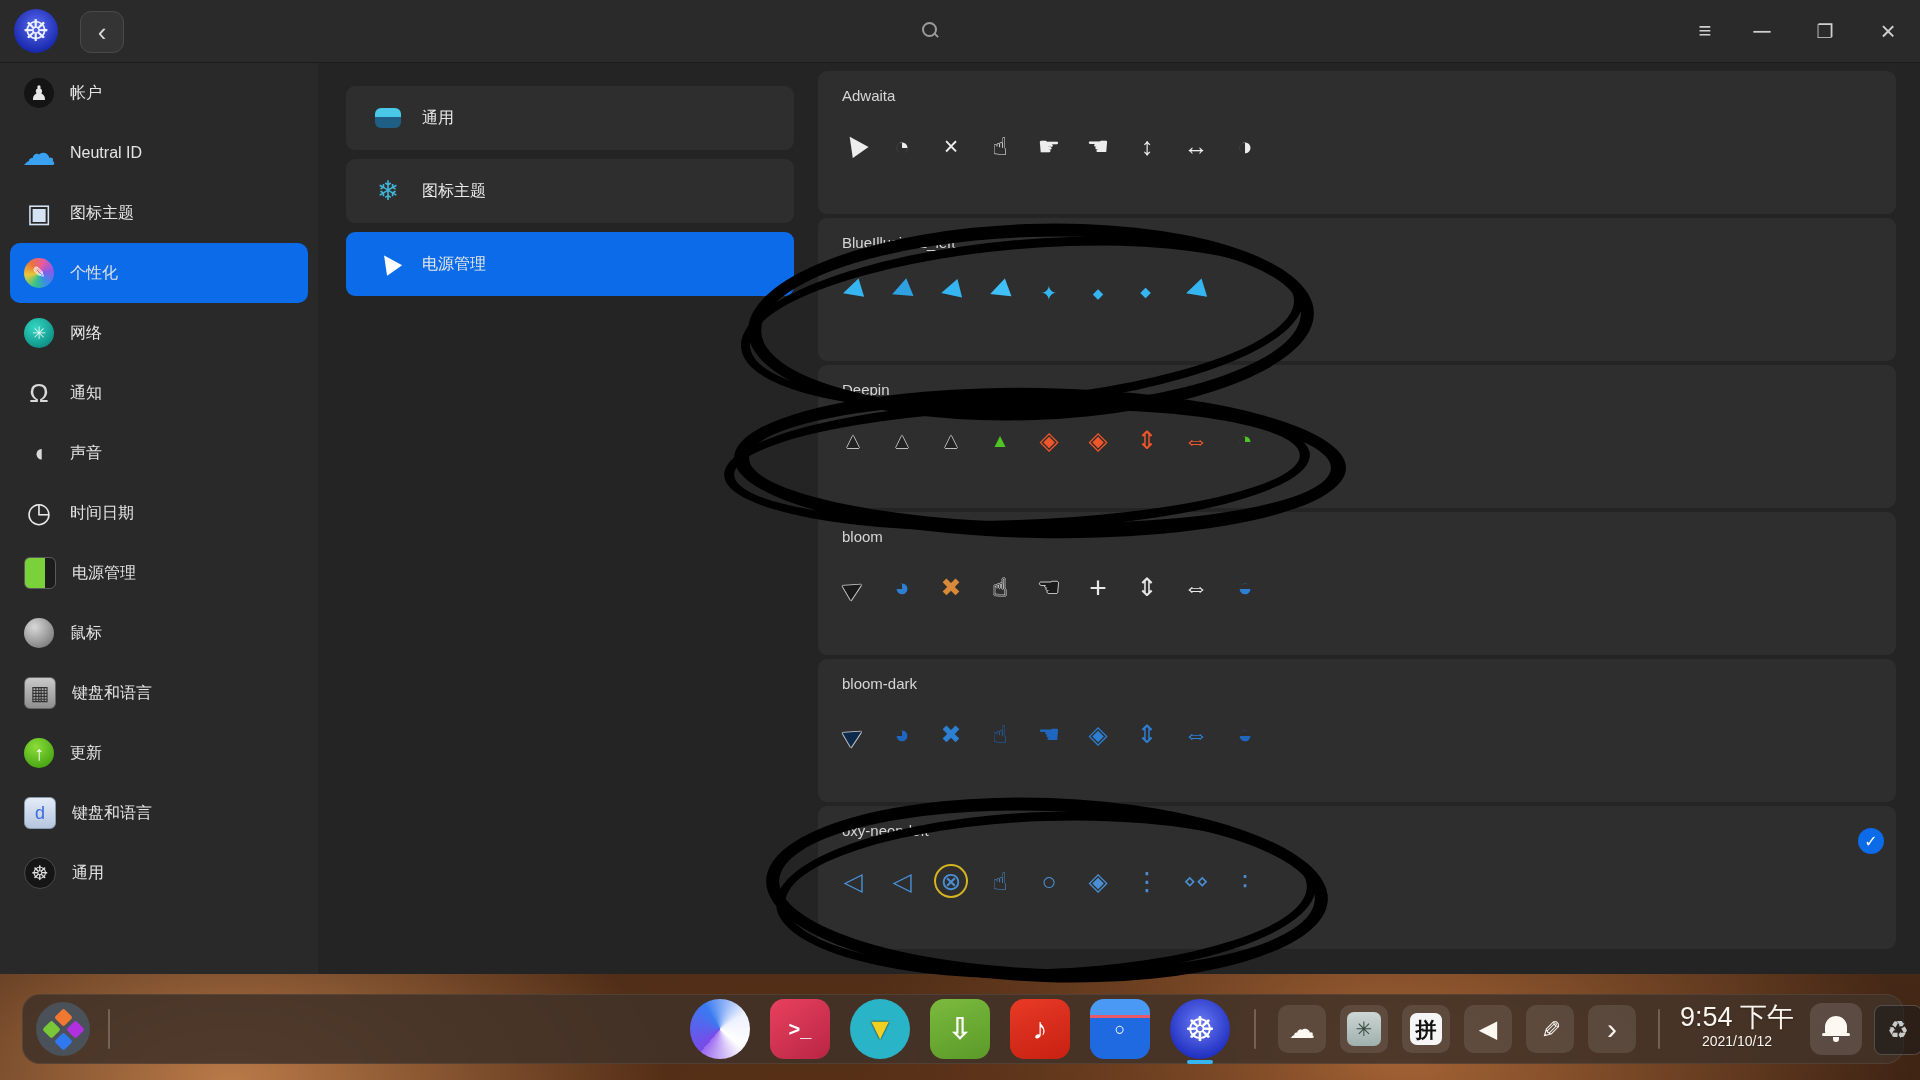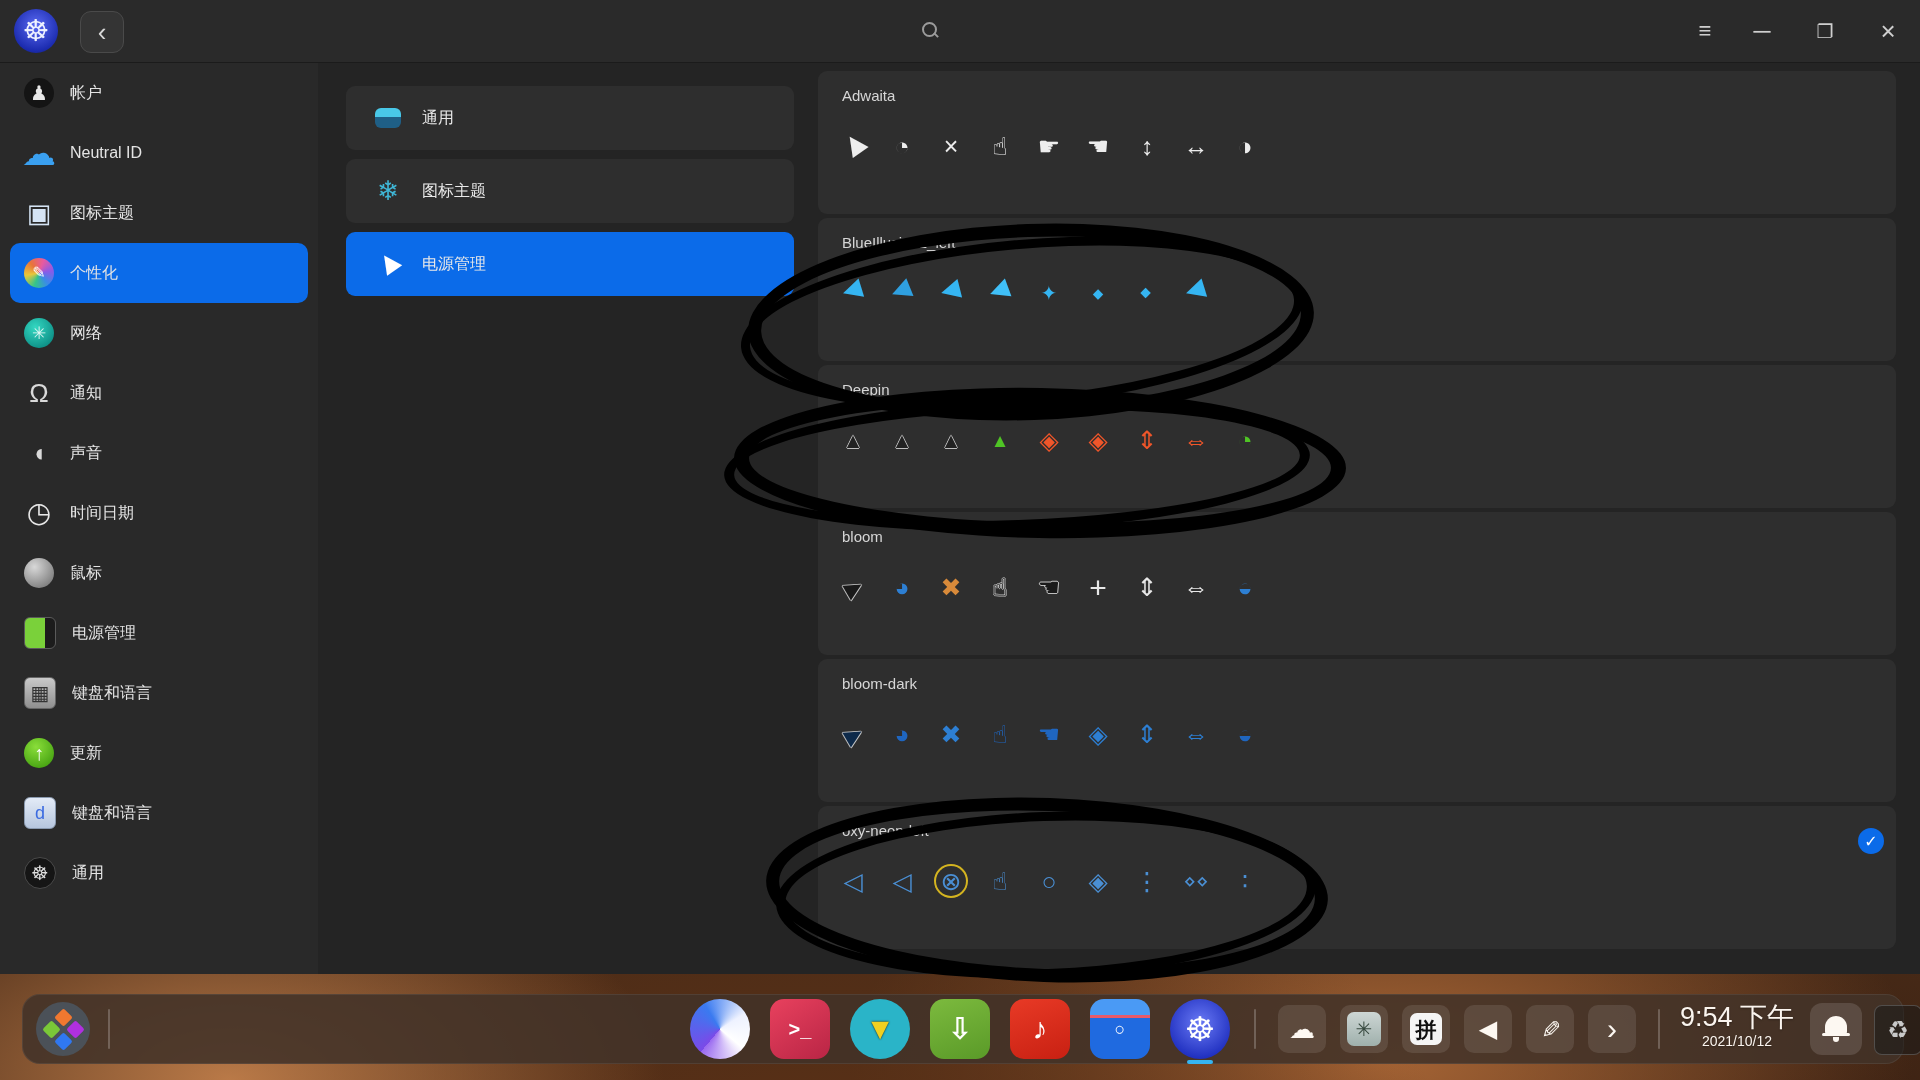--- a/index.html
+++ b/index.html
@@ -124,26 +124,26 @@
         </div>
         <div class="side-item">
           <span class="si" style="color: rgb(217, 217, 217); font-size: 24px;">◖</span>
           <span>声音</span>
         </div>
         <div class="side-item">
           <span class="si" style="color: rgb(232, 232, 232); font-size: 28px;">◷</span>
           <span>时间日期</span>
         </div>
         <div class="side-item">
+          <span class="si" style="background: linear-gradient(90deg, rgb(122, 209, 58) 0px, rgb(122, 209, 58) 68%, rgb(28, 28, 28) 68%); border-radius: 6px; border: 1px solid rgb(90, 90, 90); color: rgb(255, 255, 255); font-size: 20px;"></span>
+          <span>电源管理</span>
+        </div>
+        <div class="side-item">
           <span class="si" style="background: radial-gradient(circle at 35% 30%, rgb(216, 216, 216), rgb(126, 126, 126) 80%); border-radius: 50%; color: rgb(85, 85, 85); font-size: 18px;"></span>
           <span>鼠标</span>
-        </div>
-        <div class="side-item">
-          <span class="si" style="background: linear-gradient(90deg, rgb(122, 209, 58) 0px, rgb(122, 209, 58) 68%, rgb(28, 28, 28) 68%); border-radius: 6px; border: 1px solid rgb(90, 90, 90); color: rgb(255, 255, 255); font-size: 20px;"></span>
-          <span>电源管理</span>
         </div>
         <div class="side-item">
           <span class="si" style="background: linear-gradient(rgb(201, 201, 201), rgb(143, 143, 143)); border-radius: 6px; border: 1px solid rgb(102, 102, 102); color: rgb(51, 51, 51); font-size: 20px;">▦</span>
           <span>键盘和语言</span>
         </div>
         <div class="side-item">
           <span class="si" style="background: radial-gradient(circle at 40% 30%, rgb(138, 222, 58), rgb(71, 163, 18) 80%); border-radius: 50%; color: rgb(255, 255, 255); font-size: 20px;">↑</span>
           <span>更新</span>
         </div>
         <div class="side-item">

